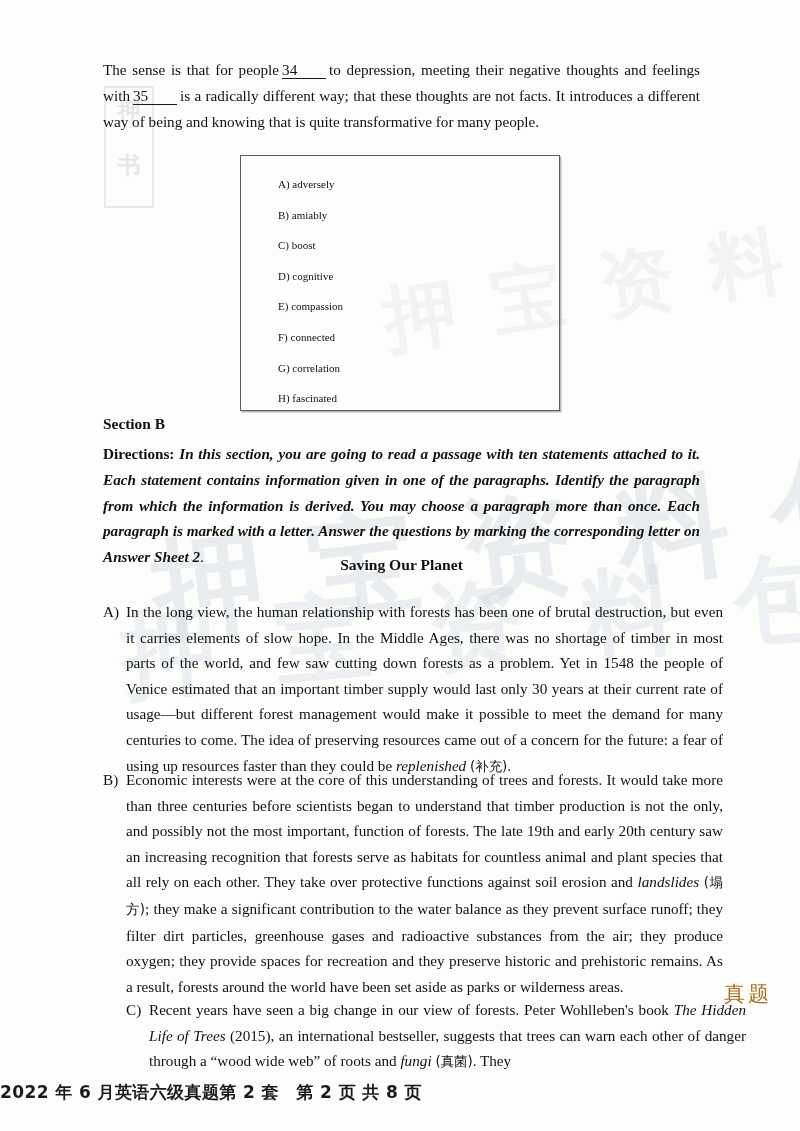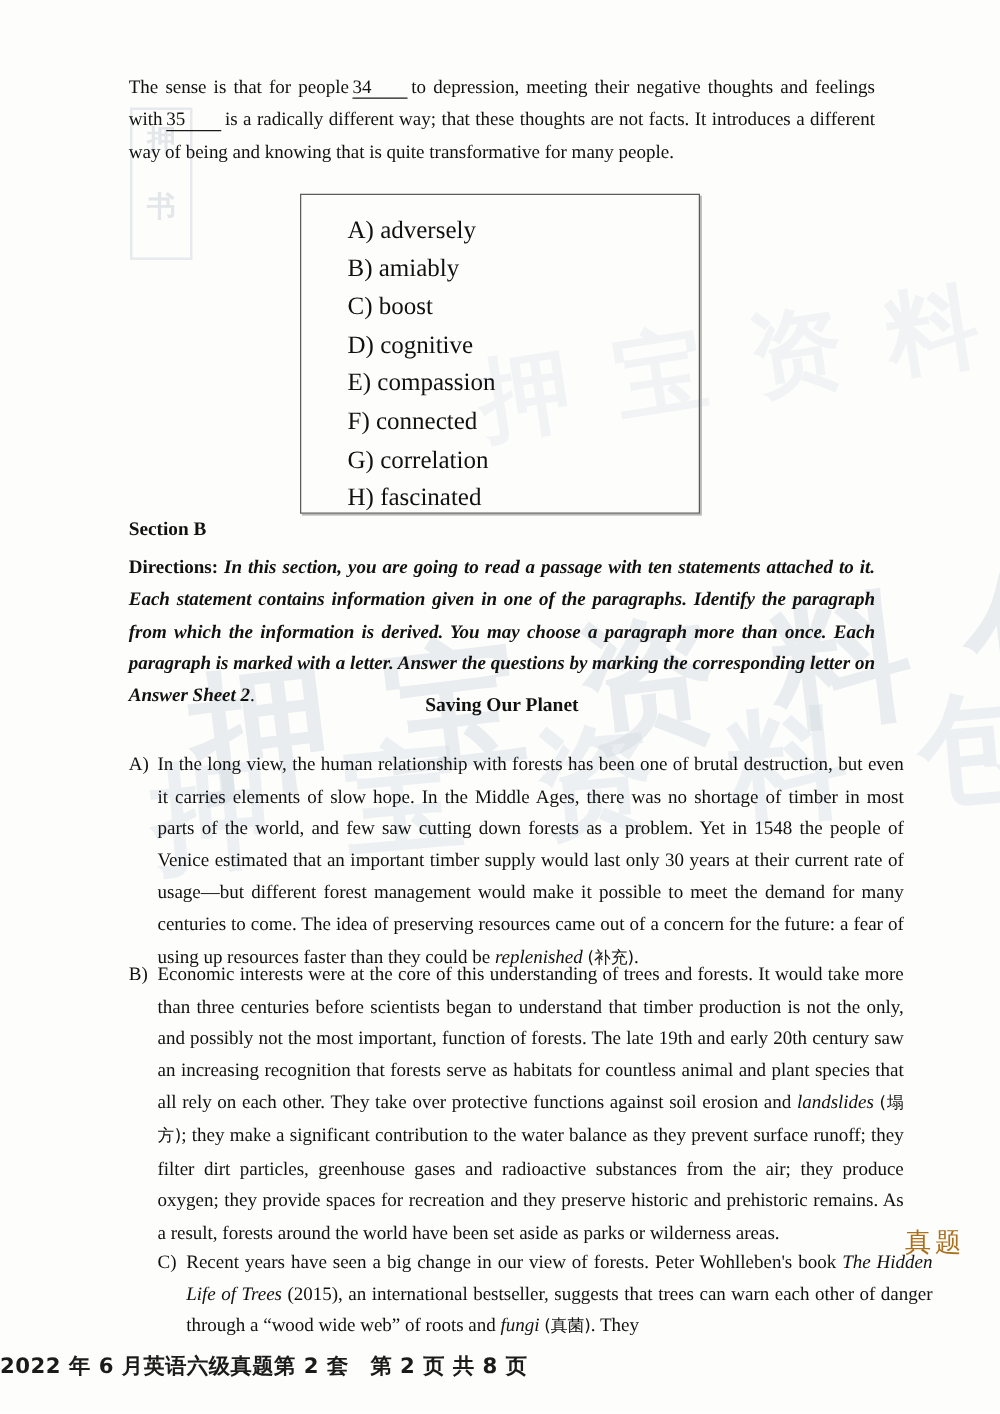--- a/index.html
+++ b/index.html
@@ -121,21 +121,21 @@
     width: 100%;
     height: 100%;
   }
   .wb-col {
     position: absolute;
     top: 13px;
   }
   .wb-col.left  { left: 37px; }
   .wb-col.right { left: 199px; }
   .wb-item {
-    font-size: 20px;
+    font-size: 11px;
     line-height: 30.6px;
     white-space: nowrap;
   }
 
   
   #sectionb-head {
     top: 414px;
     font-size: 15.4px;
     font-weight: bold;
     line-height: 20px;

